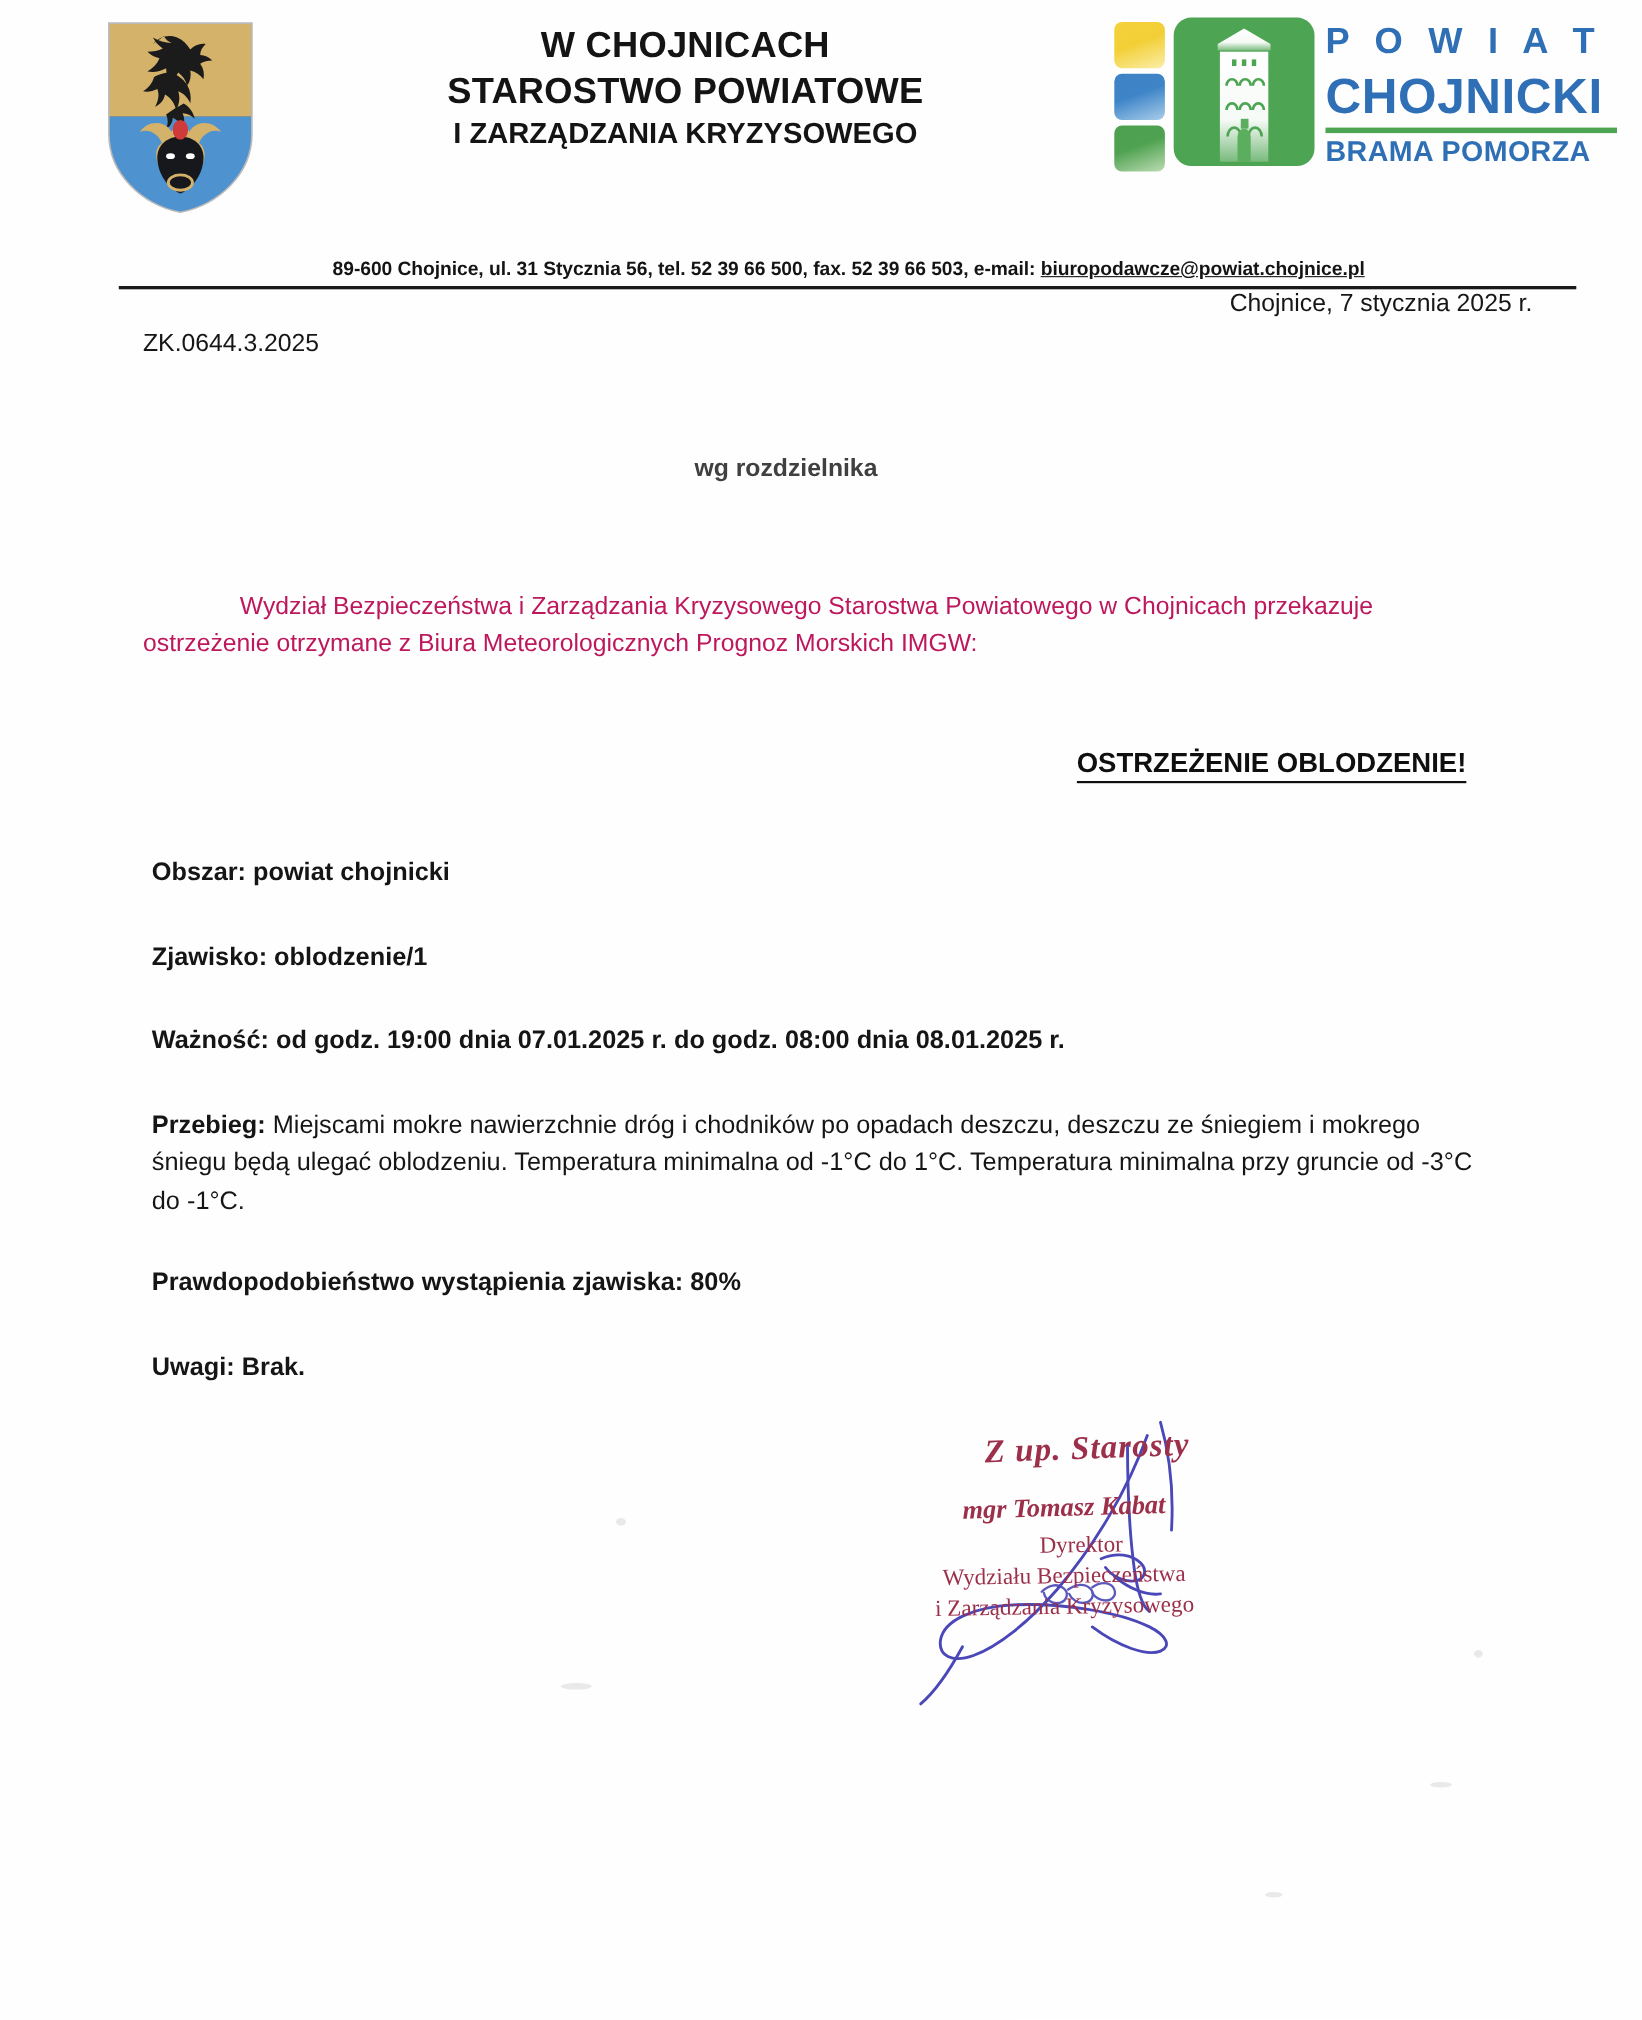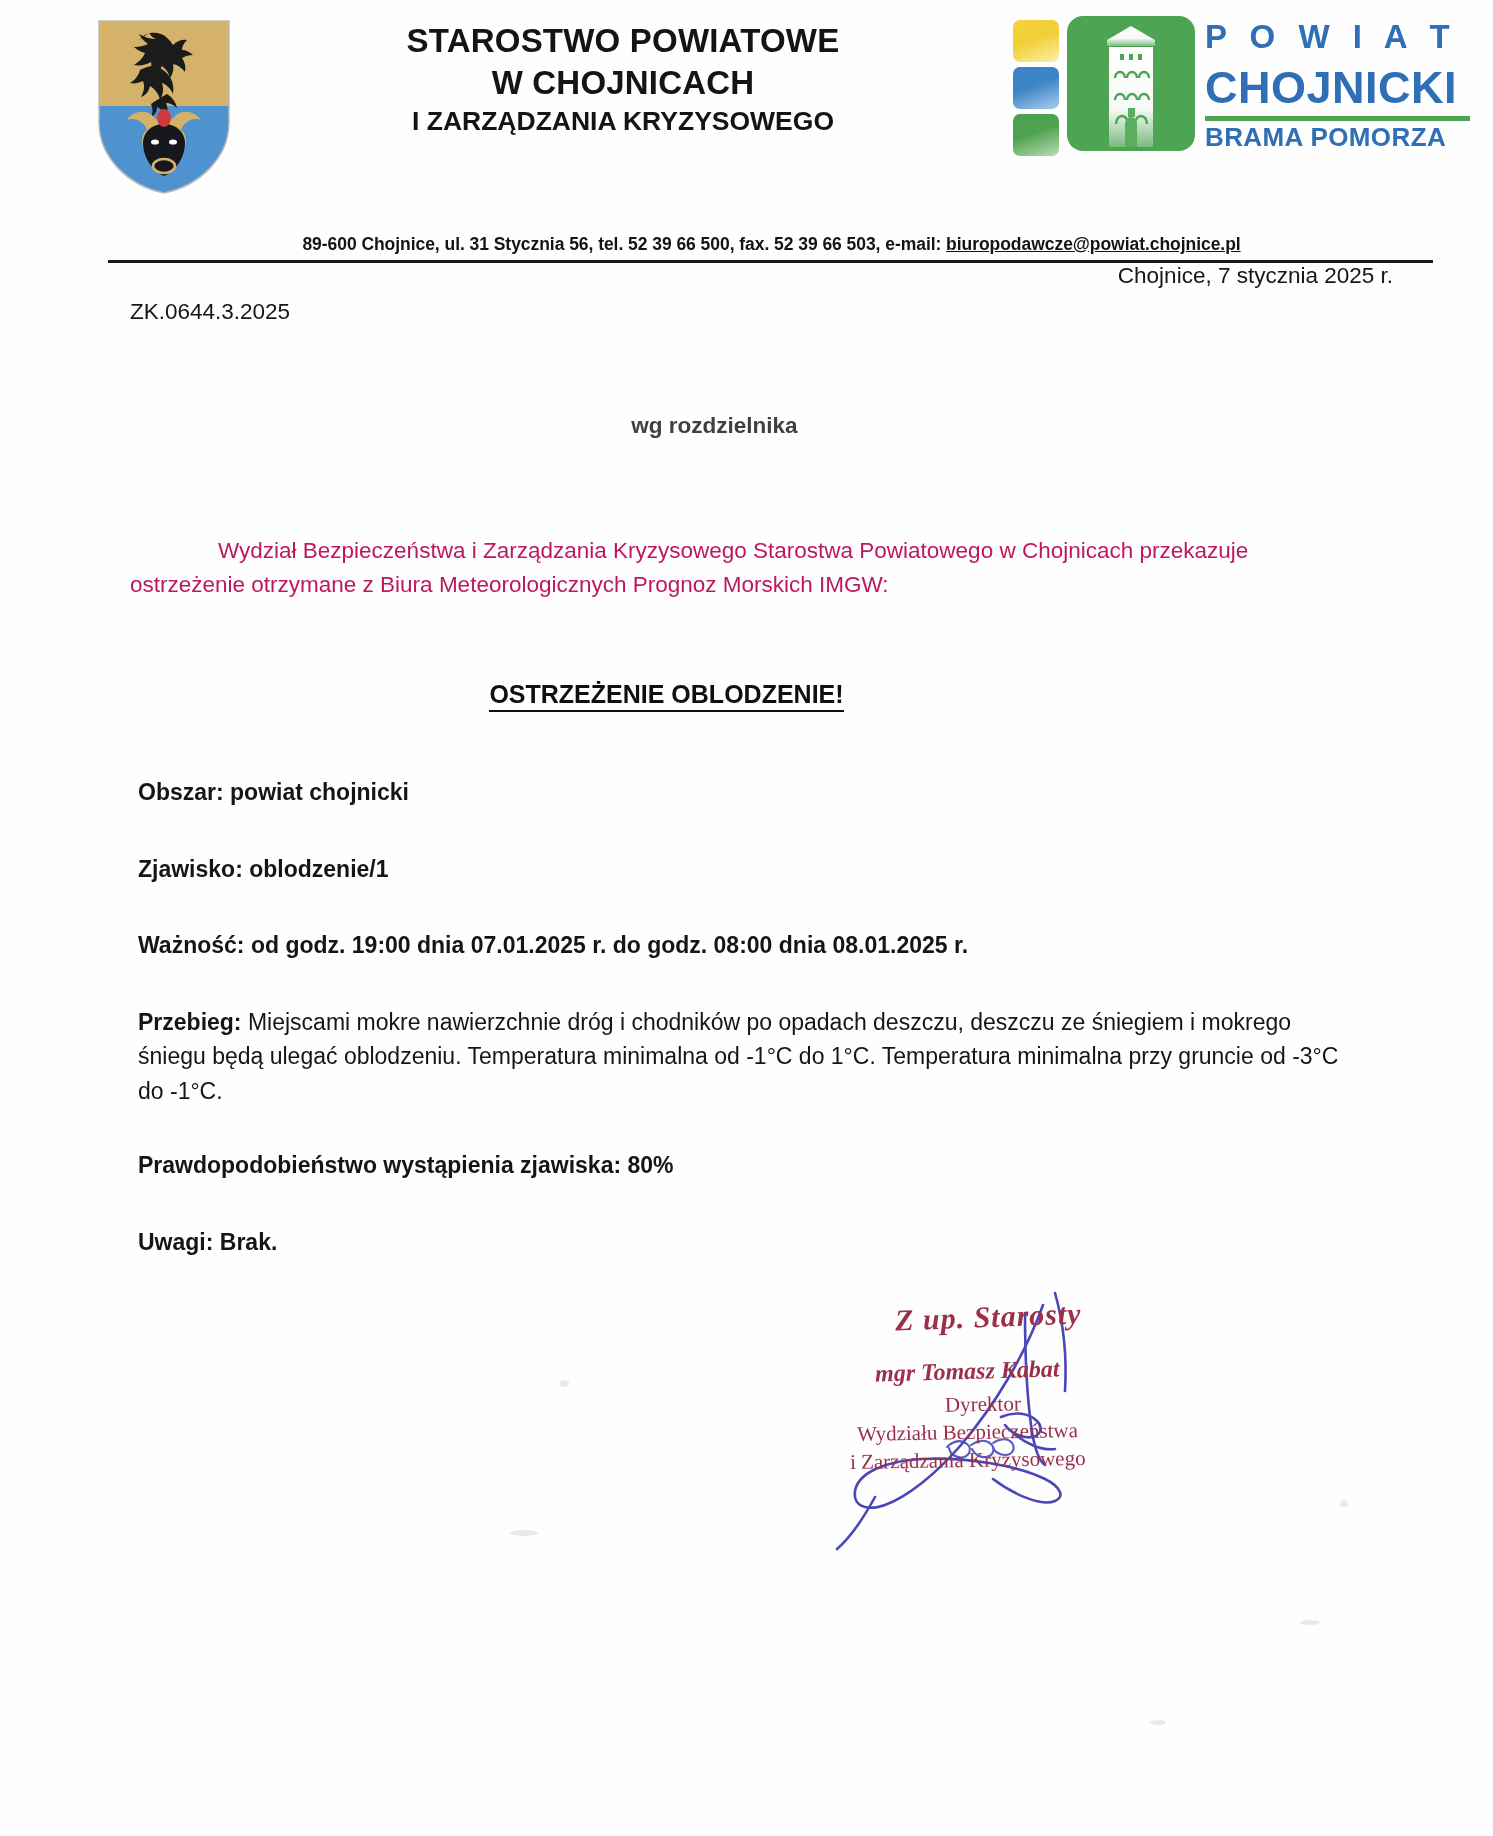--- a/index.html
+++ b/index.html
@@ -179,21 +179,21 @@
   .intro {
     margin: 95px 125px 0 130px;
     font-size: 22.5px;
     line-height: 1.52;
     text-align: left;
     color: #be185d;
   }
   .intro .indent { display: inline-block; width: 88px; }
 
   .warn-title {
-    text-align: center;
+    text-align: right;
     font-weight: bold;
     font-size: 25px;
     margin-top: 78px;
     padding-right: 160px;
     color: #0f0f0f;
   }
   .warn-title span {
     border-bottom: 2.5px solid #0f0f0f;
     padding-bottom: 2px;
   }
@@ -322,22 +322,22 @@
             <ellipse cx="60" cy="124" rx="4" ry="2.6" fill="#ffffff"></ellipse>
             <ellipse cx="78" cy="124" rx="4" ry="2.6" fill="#ffffff"></ellipse>
             <ellipse cx="69" cy="148" rx="11" ry="7" fill="none" stroke="#d5b26a" stroke-width="2.6"></ellipse>
           </g>
         </g>
         <path d="M4 3 H134 V104 C134 140 104 168 69 175 C34 168 4 140 4 104 Z" fill="none" stroke="#b9b9b9" stroke-width="1.5"></path>
       </svg>
     </div>
 
     <div class="header-titles">
+      <div class="office-title">W CHOJNICACH</div>
       <div class="office-title">STAROSTWO POWIATOWE</div>
-      <div class="office-title">W CHOJNICACH</div>
       <div class="dept-title" style="margin-top:0">I ZARZĄDZANIA KRYZYSOWEGO</div>
     </div>
 
     <div class="logo">
       <div class="logo-squares">
         <div class="logo-sq yellow"></div>
         <div class="logo-sq blue"></div>
         <div class="logo-sq green"></div>
       </div>
       <div class="logo-tower">

